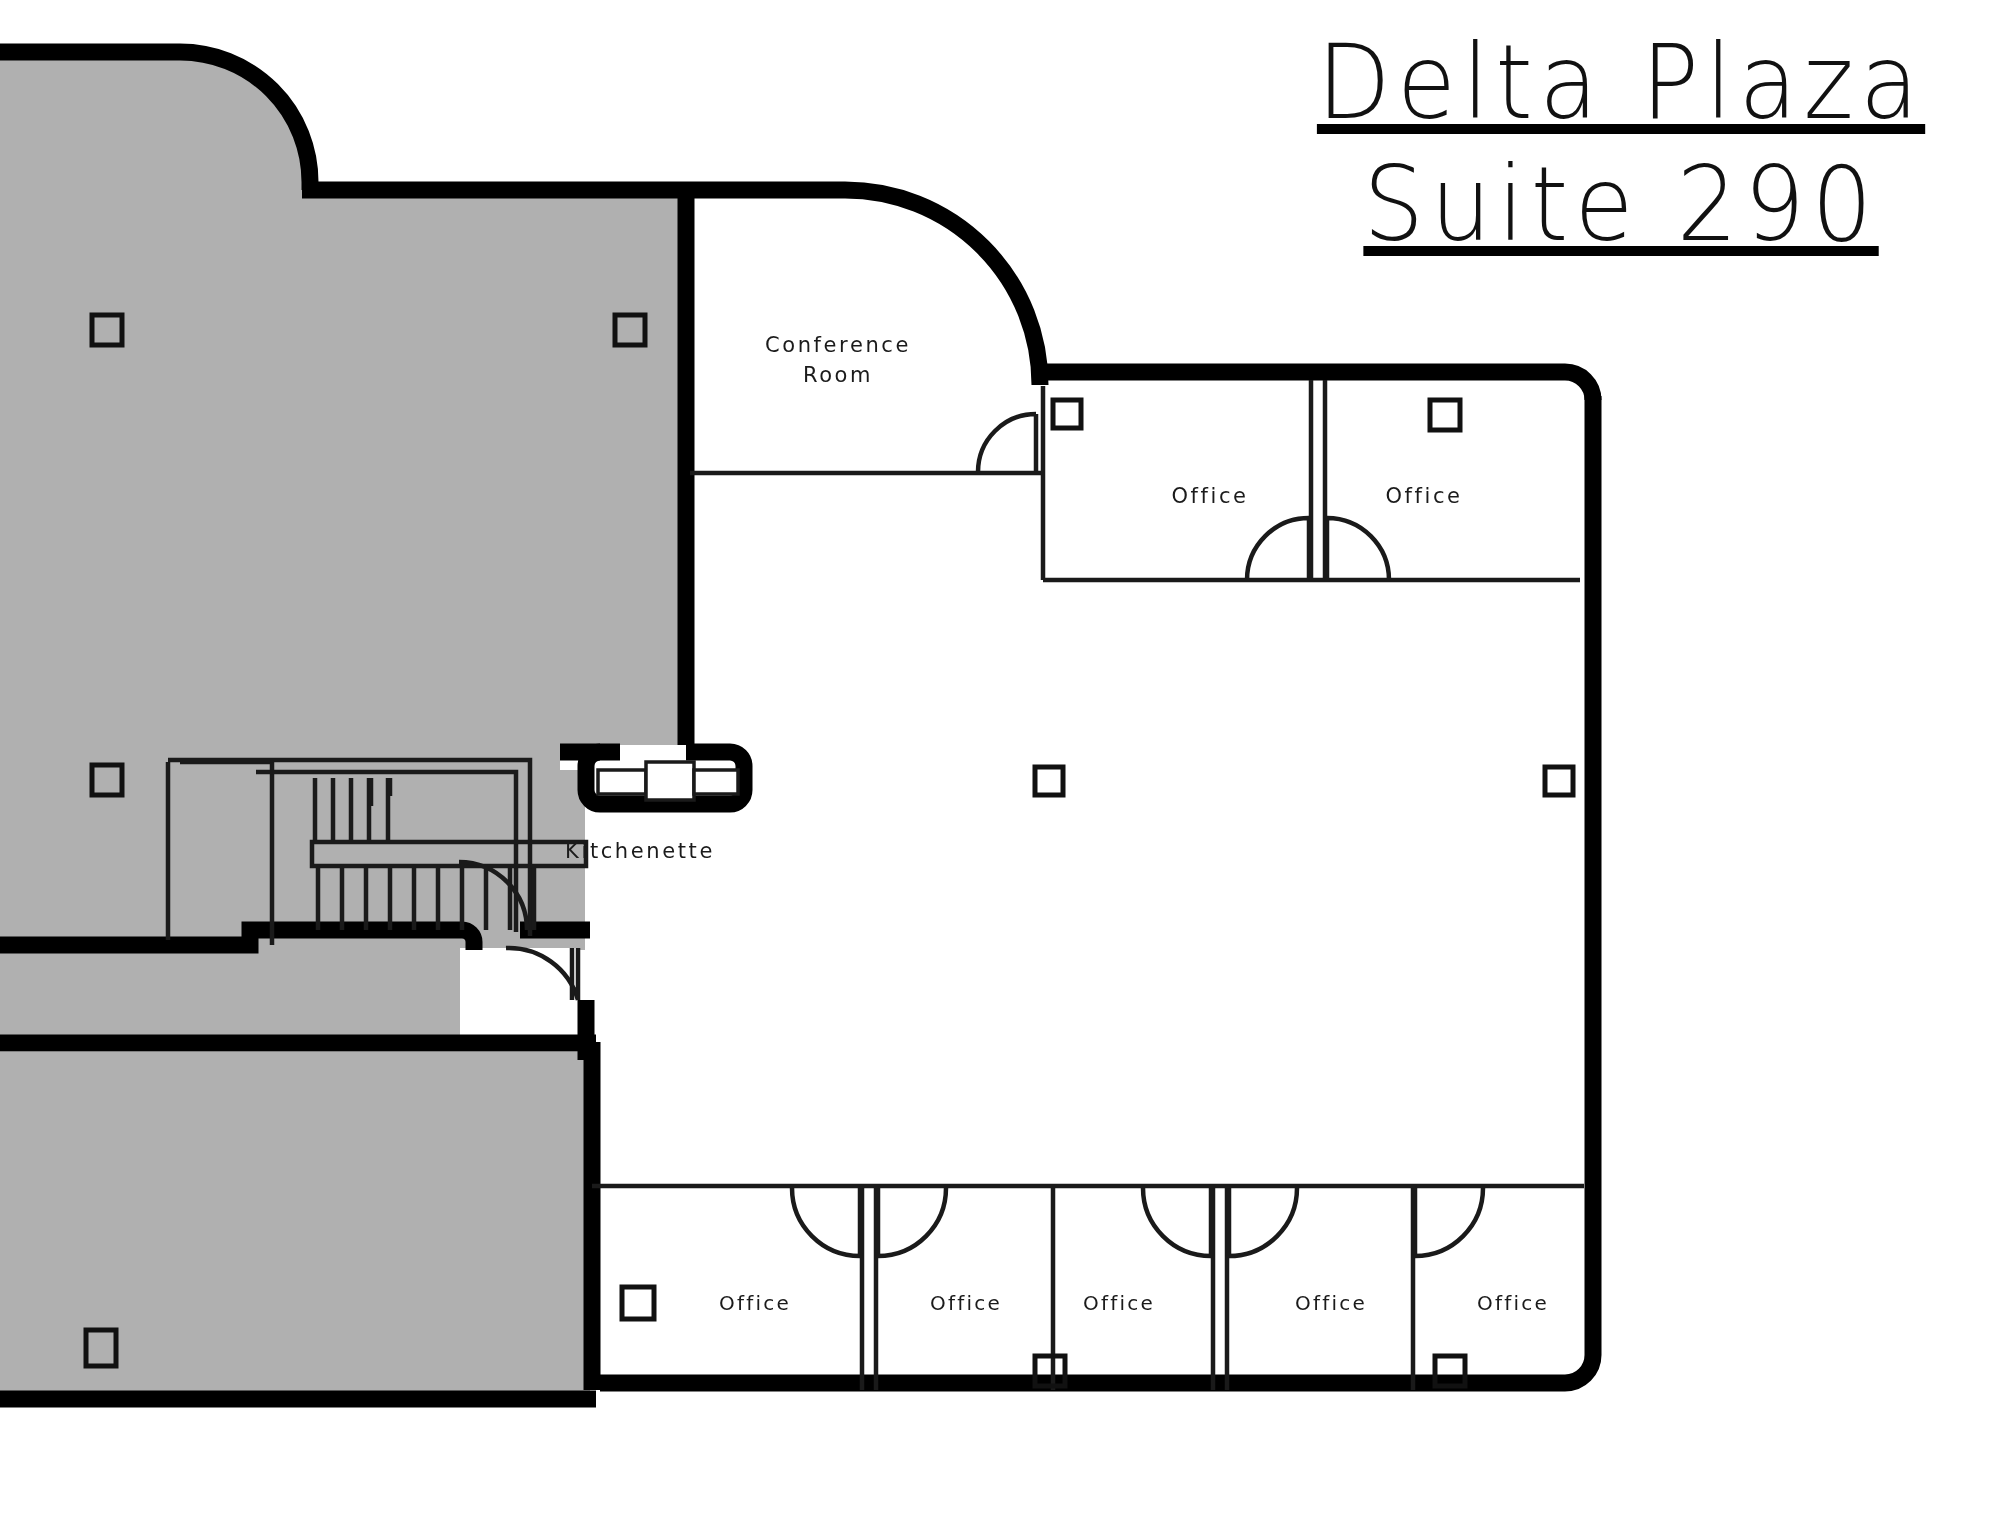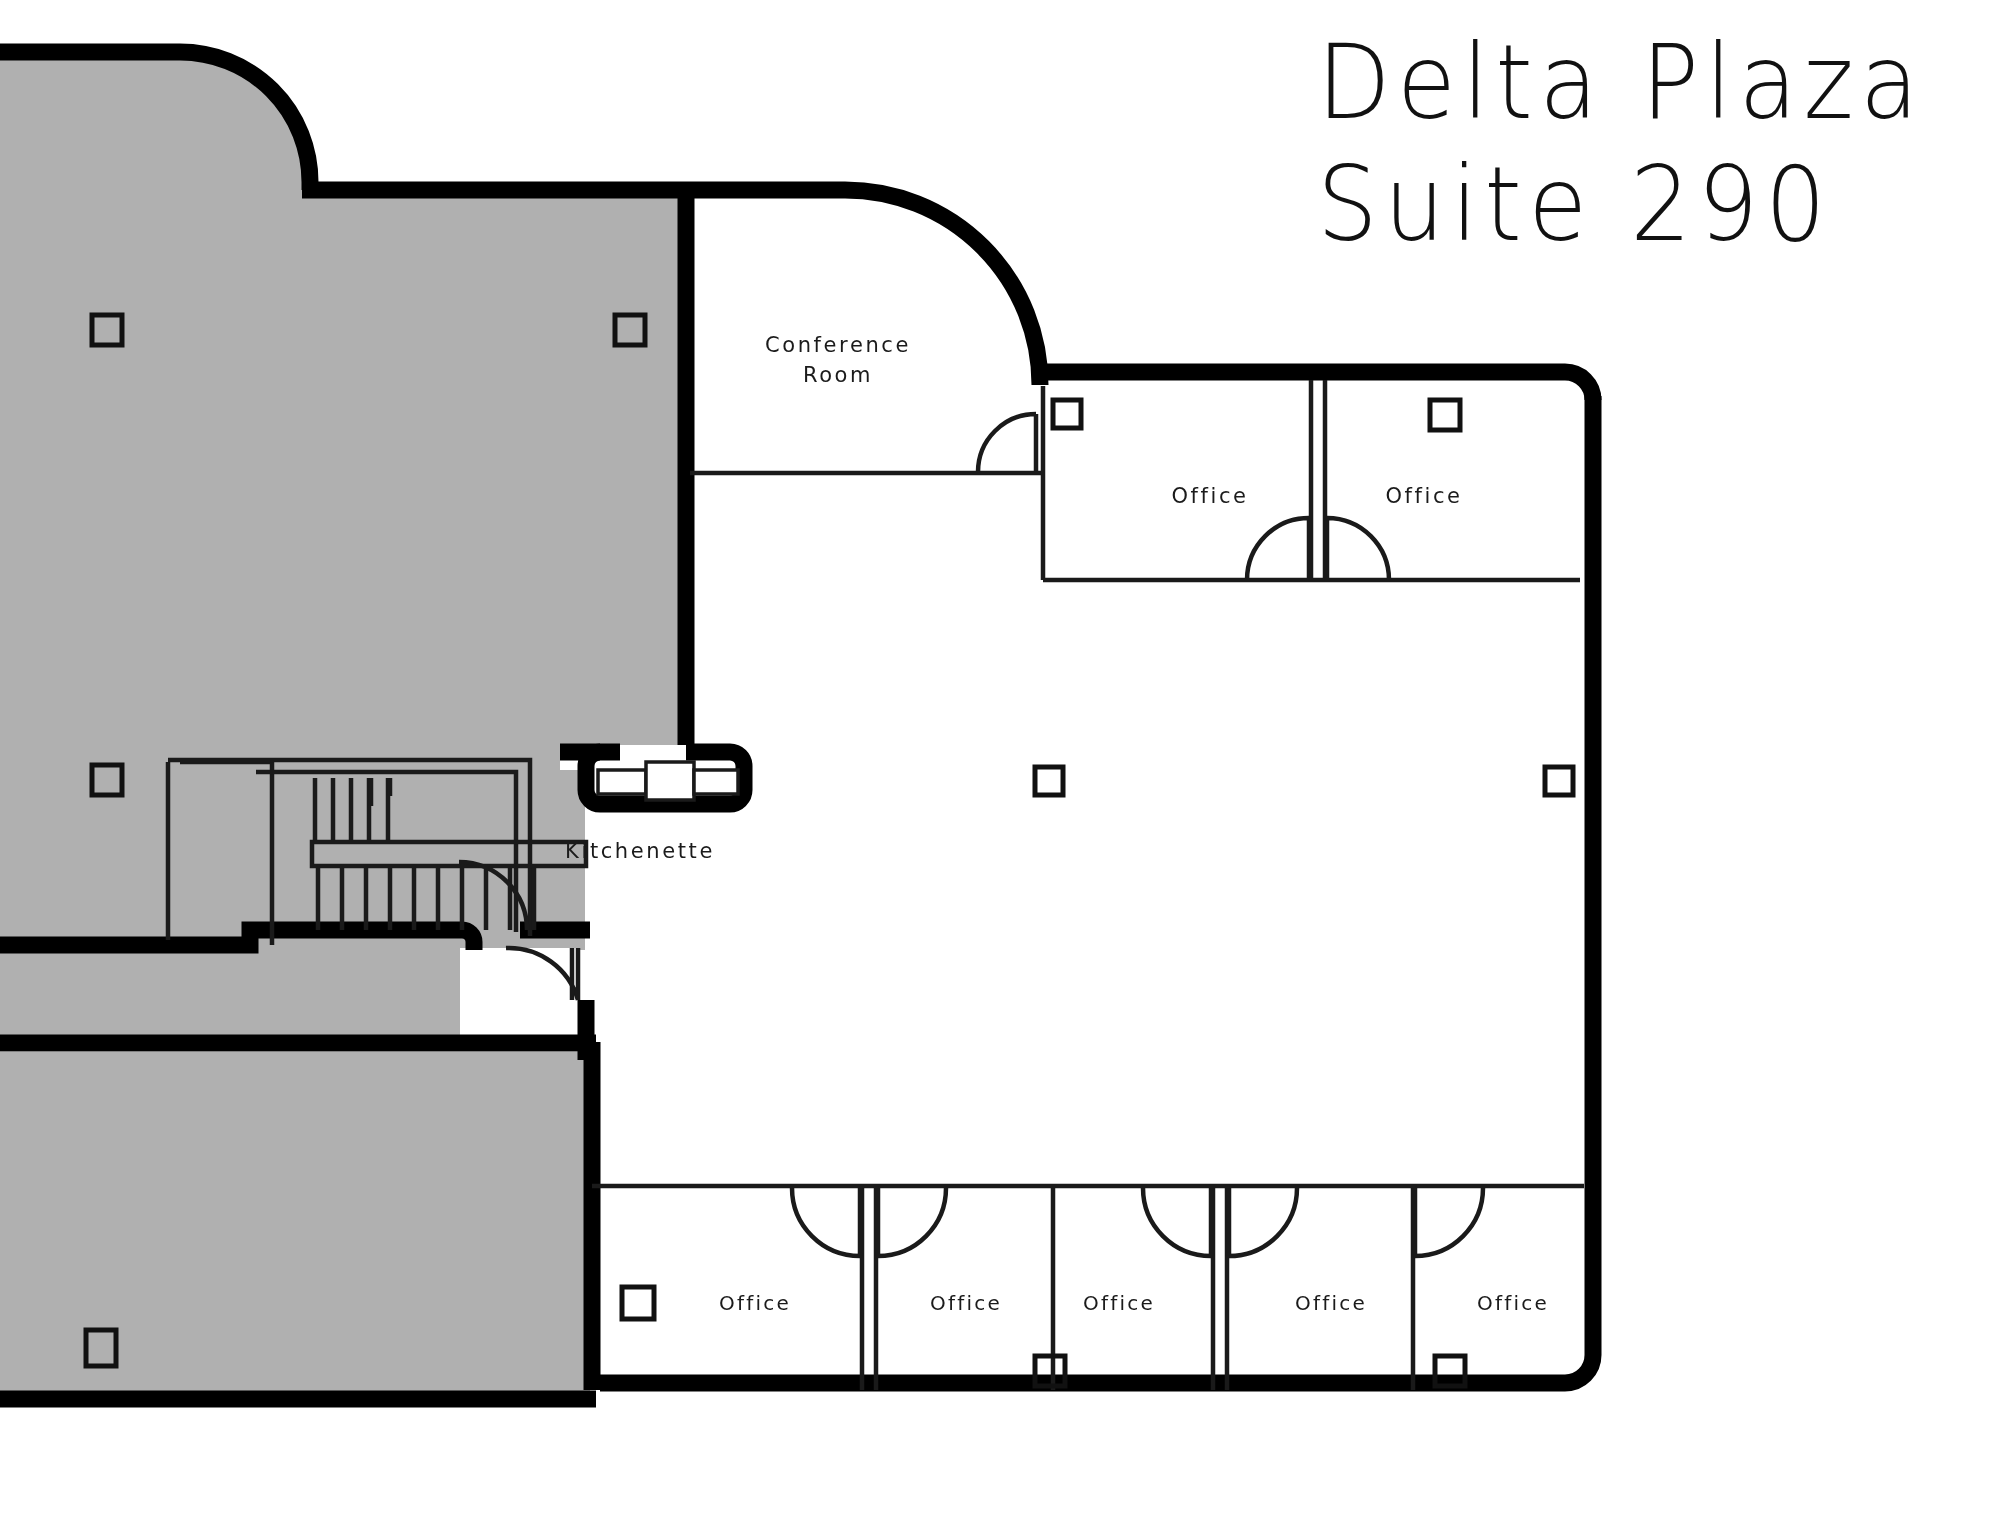--- a/index.html
+++ b/index.html
@@ -25,22 +25,23 @@
     left: 0;
     top: 0;
     width: 1997px;
     height: 1532px;
     display: block;
   }
   .title-block {
     position: absolute;
     right: 72px;
     top: 22px;
-    text-align: left;
+    text-align: center;
     pointer-events: none;
+    text-decoration: underline;
   }
   .title-line {
     font-family: "DejaVu Sans", sans-serif;
     font-weight: 300;
     font-size: 104px;
     line-height: 1.17;
     letter-spacing: 7px;
     color: #111111;
     white-space: nowrap;
     transform: scaleX(0.92);

